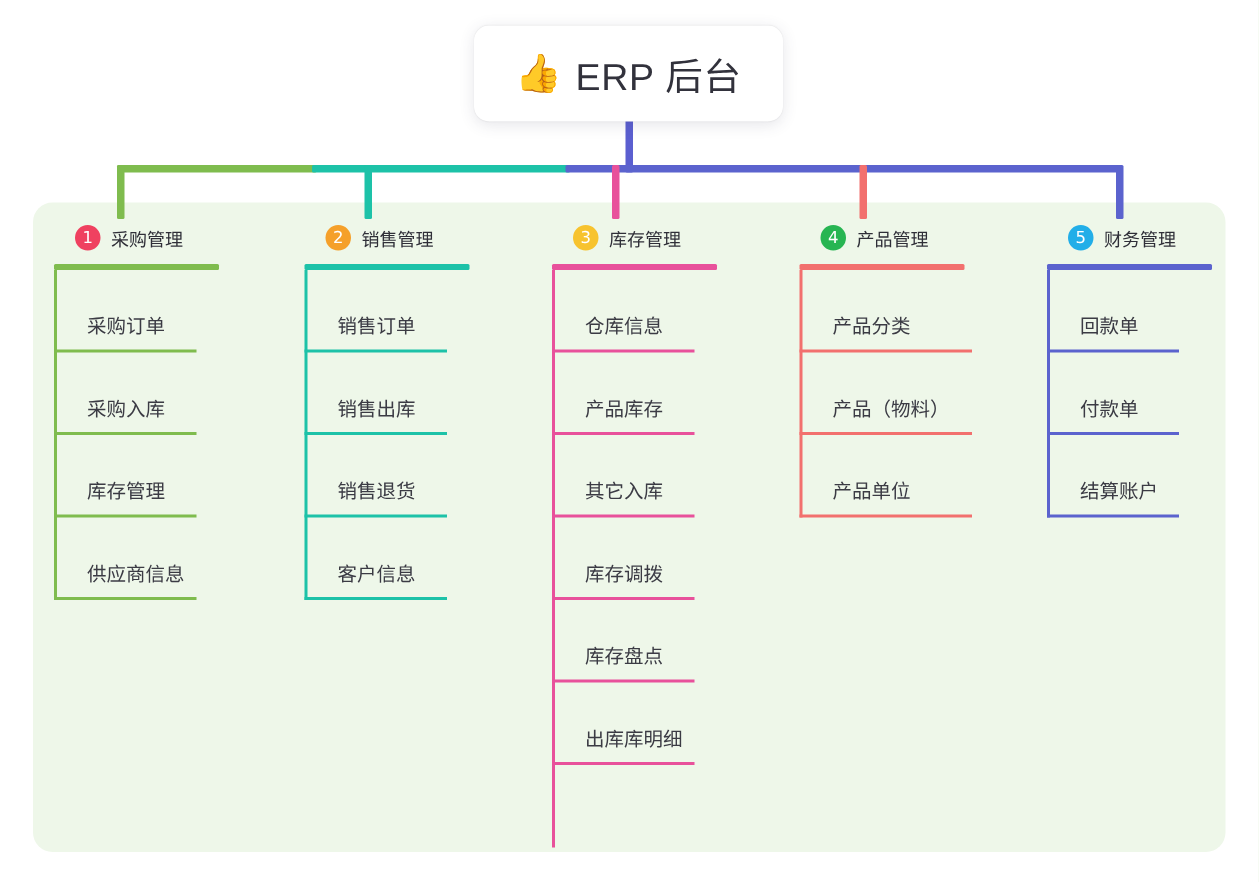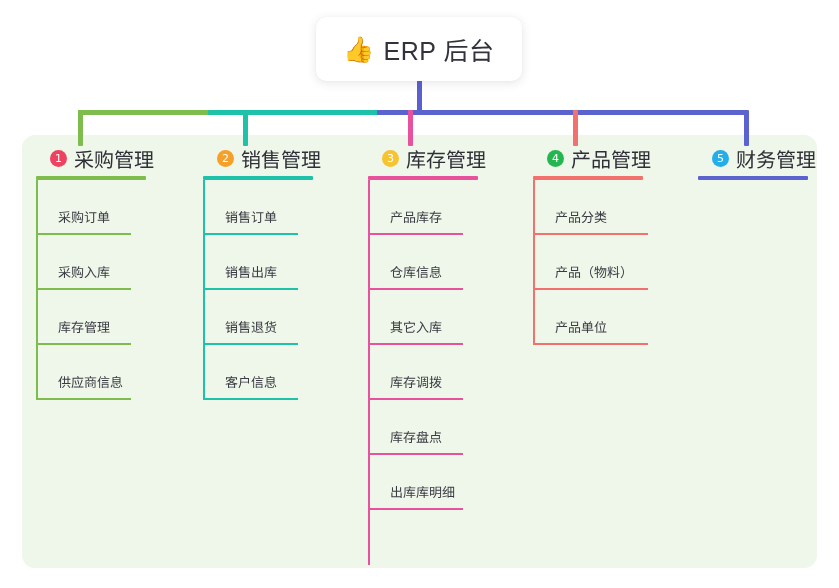--- a/index.html
+++ b/index.html
@@ -108,21 +108,21 @@
     height: 17px;
     border-radius: 50%;
     color: #ffffff;
     font-size: 11px;
     line-height: 17px;
     text-align: center;
     font-family: "DejaVu Sans", "Liberation Sans", sans-serif;
     flex: none;
   }
   .col-title {
-    font-size: 20px;
+    font-size: 12px;
     color: #2f2f38;
     white-space: nowrap;
   }
   .col-rule {
     height: 4px;
     border-radius: 1px;
     margin-top: 5px;
   }
 
   
@@ -238,25 +238,25 @@
       </div>
       <div class="column" style="left: 368px;">
         <div class="col-head">
           <span class="badge" style="background: rgb(247, 195, 46);">3</span>
           <span class="col-title">库存管理</span>
         </div>
         <div class="col-rule" style="width: 110px; background: rgb(232, 81, 155);"></div>
         <div class="leaves">
           <div class="spine" style="background: rgb(232, 81, 155); height: 385px;"></div>
           <div class="leaf">
+            <span class="leaf-label">仓库信息</span>
+            <div class="leaf-rule" style="width: 95px; background: rgb(232, 81, 155);"></div>
+          </div>
+          <div class="leaf">
             <span class="leaf-label">产品库存</span>
-            <div class="leaf-rule" style="width: 95px; background: rgb(232, 81, 155);"></div>
-          </div>
-          <div class="leaf">
-            <span class="leaf-label">仓库信息</span>
             <div class="leaf-rule" style="width: 95px; background: rgb(232, 81, 155);"></div>
           </div>
           <div class="leaf">
             <span class="leaf-label">其它入库</span>
             <div class="leaf-rule" style="width: 95px; background: rgb(232, 81, 155);"></div>
           </div>
           <div class="leaf">
             <span class="leaf-label">库存调拨</span>
             <div class="leaf-rule" style="width: 95px; background: rgb(232, 81, 155);"></div>
           </div>
@@ -291,16 +291,31 @@
             <div class="leaf-rule" style="width: 115px; background: rgb(242, 112, 110);"></div>
           </div>
         </div>
       </div>
       <div class="column" style="left: 698px;">
         <div class="col-head">
           <span class="badge" style="background: rgb(34, 174, 232);">5</span>
           <span class="col-title">财务管理</span>
         </div>
         <div class="col-rule" style="width: 110px; background: rgb(91, 99, 206);"></div>
+        <div class="leaves">
+          <div class="spine" style="background: rgb(91, 99, 206); height: 165px;"></div>
+          <div class="leaf">
+            <span class="leaf-label">回款单</span>
+            <div class="leaf-rule" style="width: 88px; background: rgb(91, 99, 206);"></div>
+          </div>
+          <div class="leaf">
+            <span class="leaf-label">付款单</span>
+            <div class="leaf-rule" style="width: 88px; background: rgb(91, 99, 206);"></div>
+          </div>
+          <div class="leaf">
+            <span class="leaf-label">结算账户</span>
+            <div class="leaf-rule" style="width: 88px; background: rgb(91, 99, 206);"></div>
+          </div>
+        </div>
       </div>
     </div>
 
 </div>
 
 </body></html>

